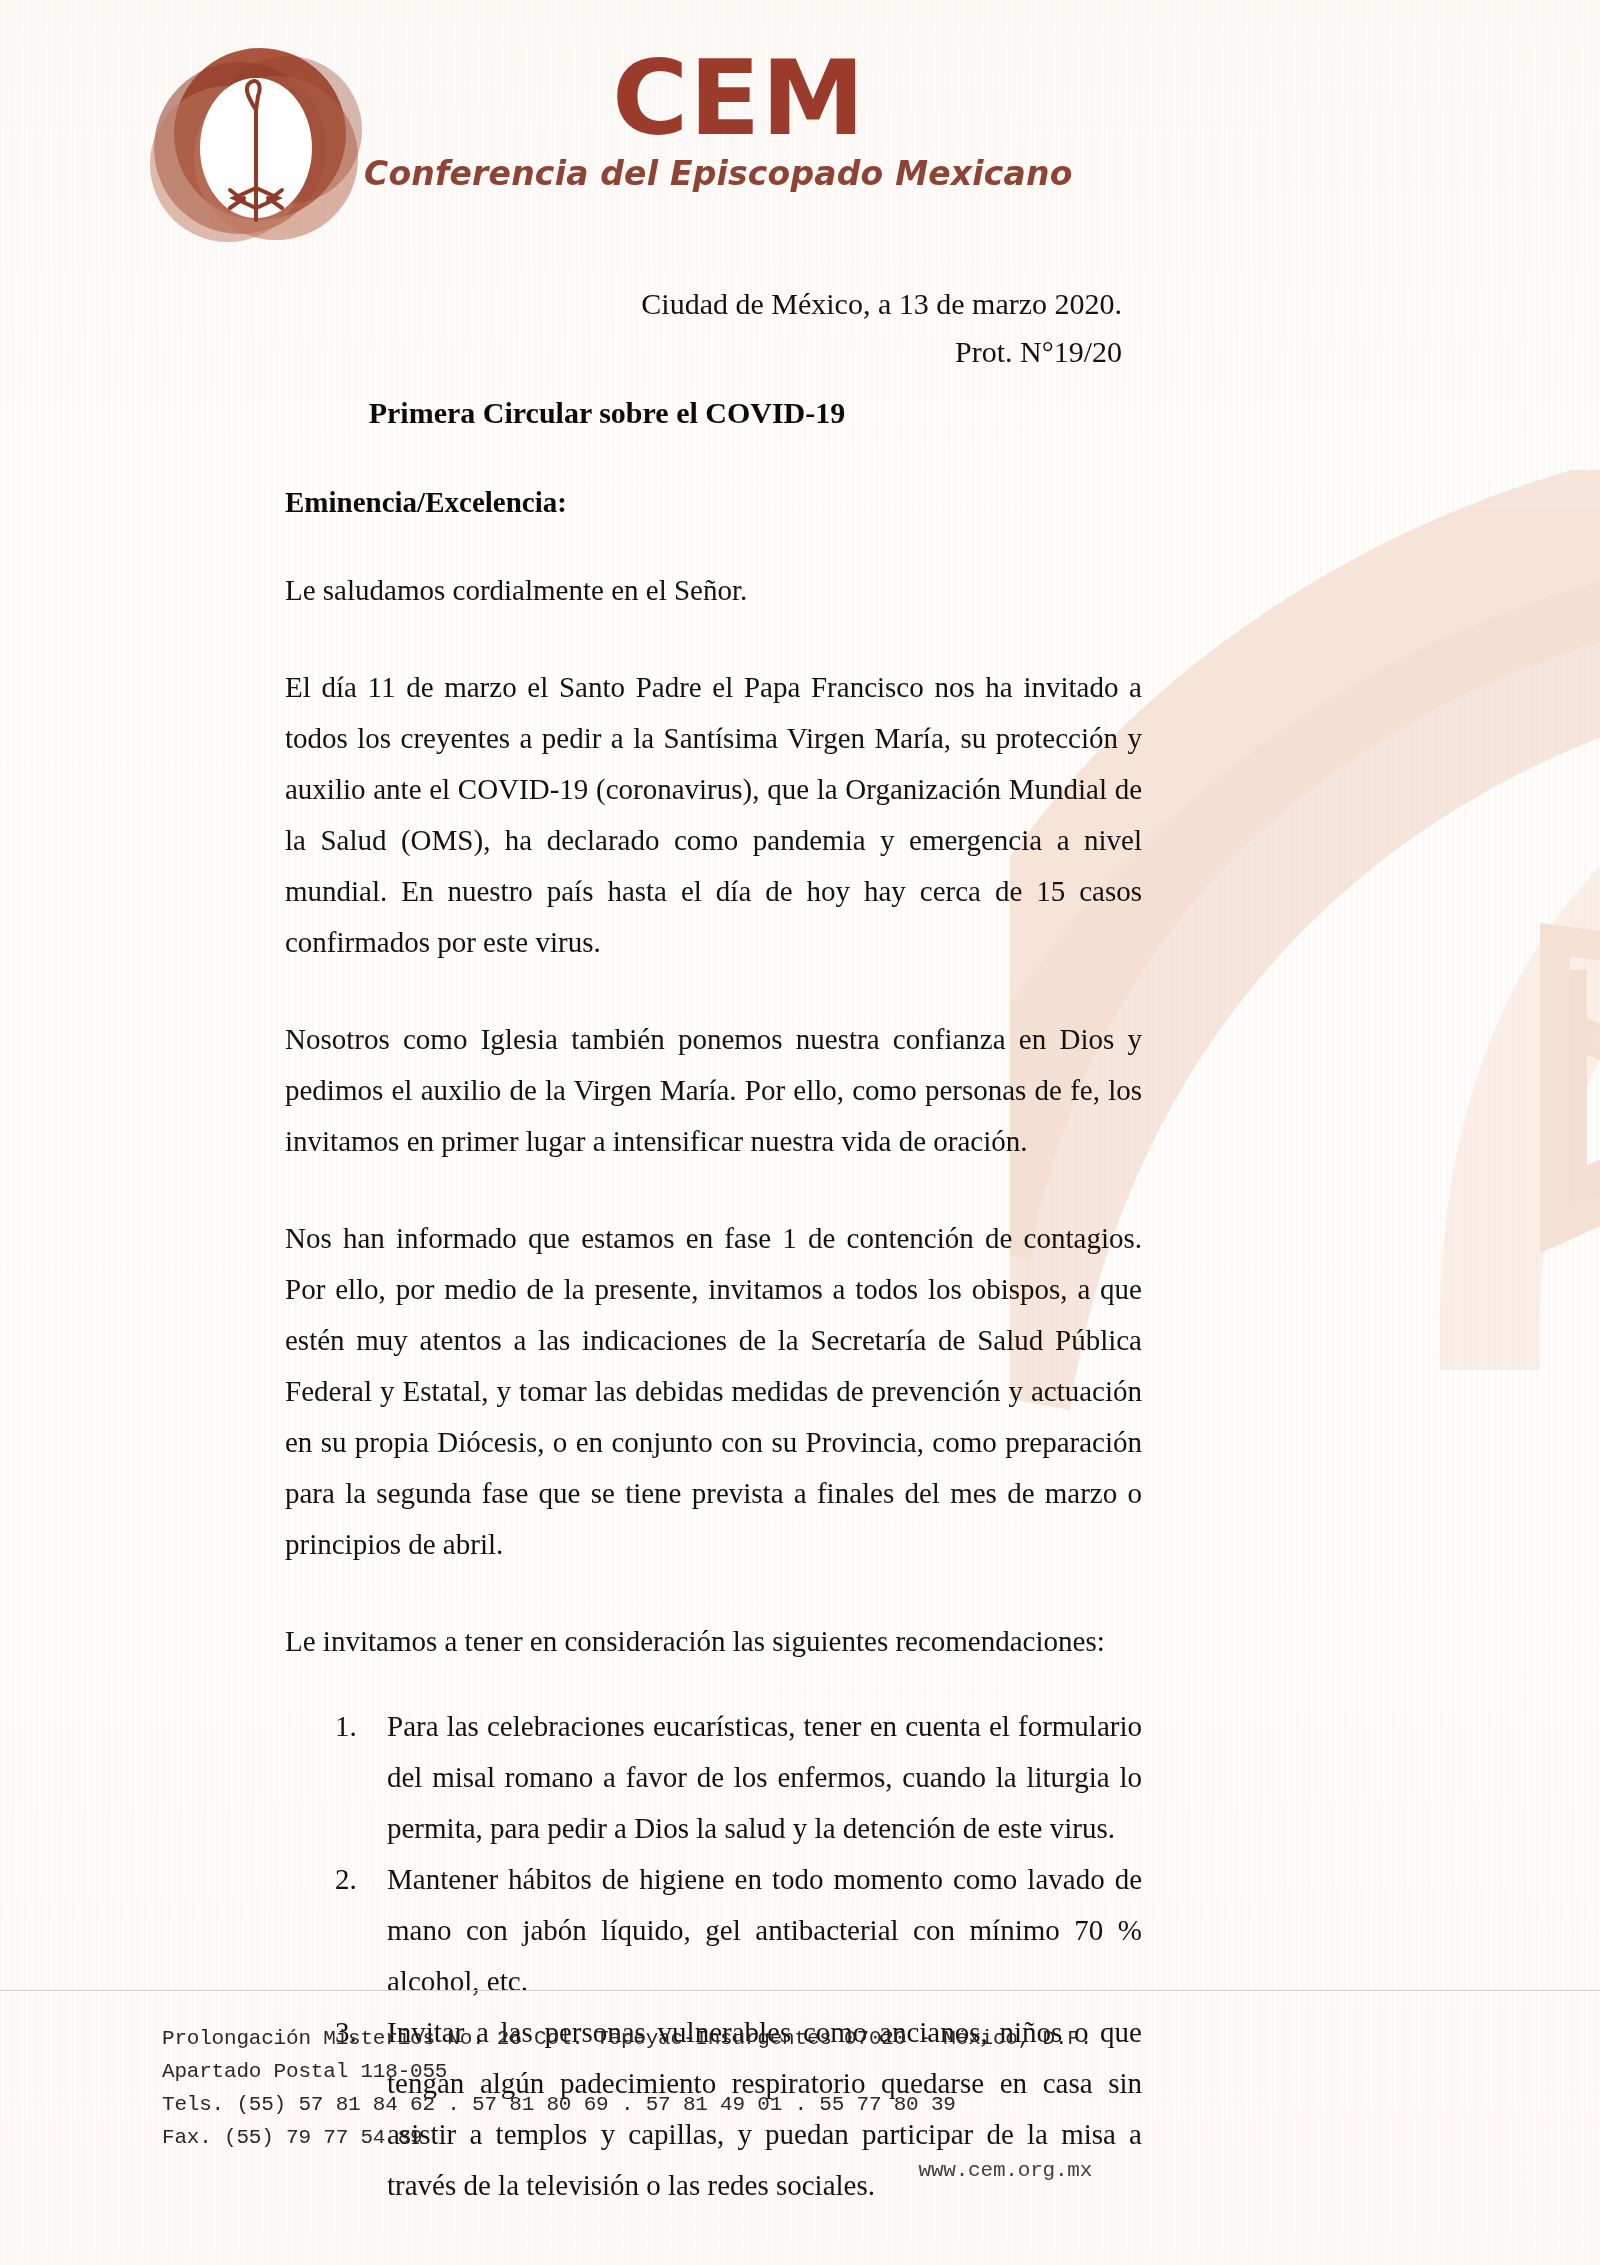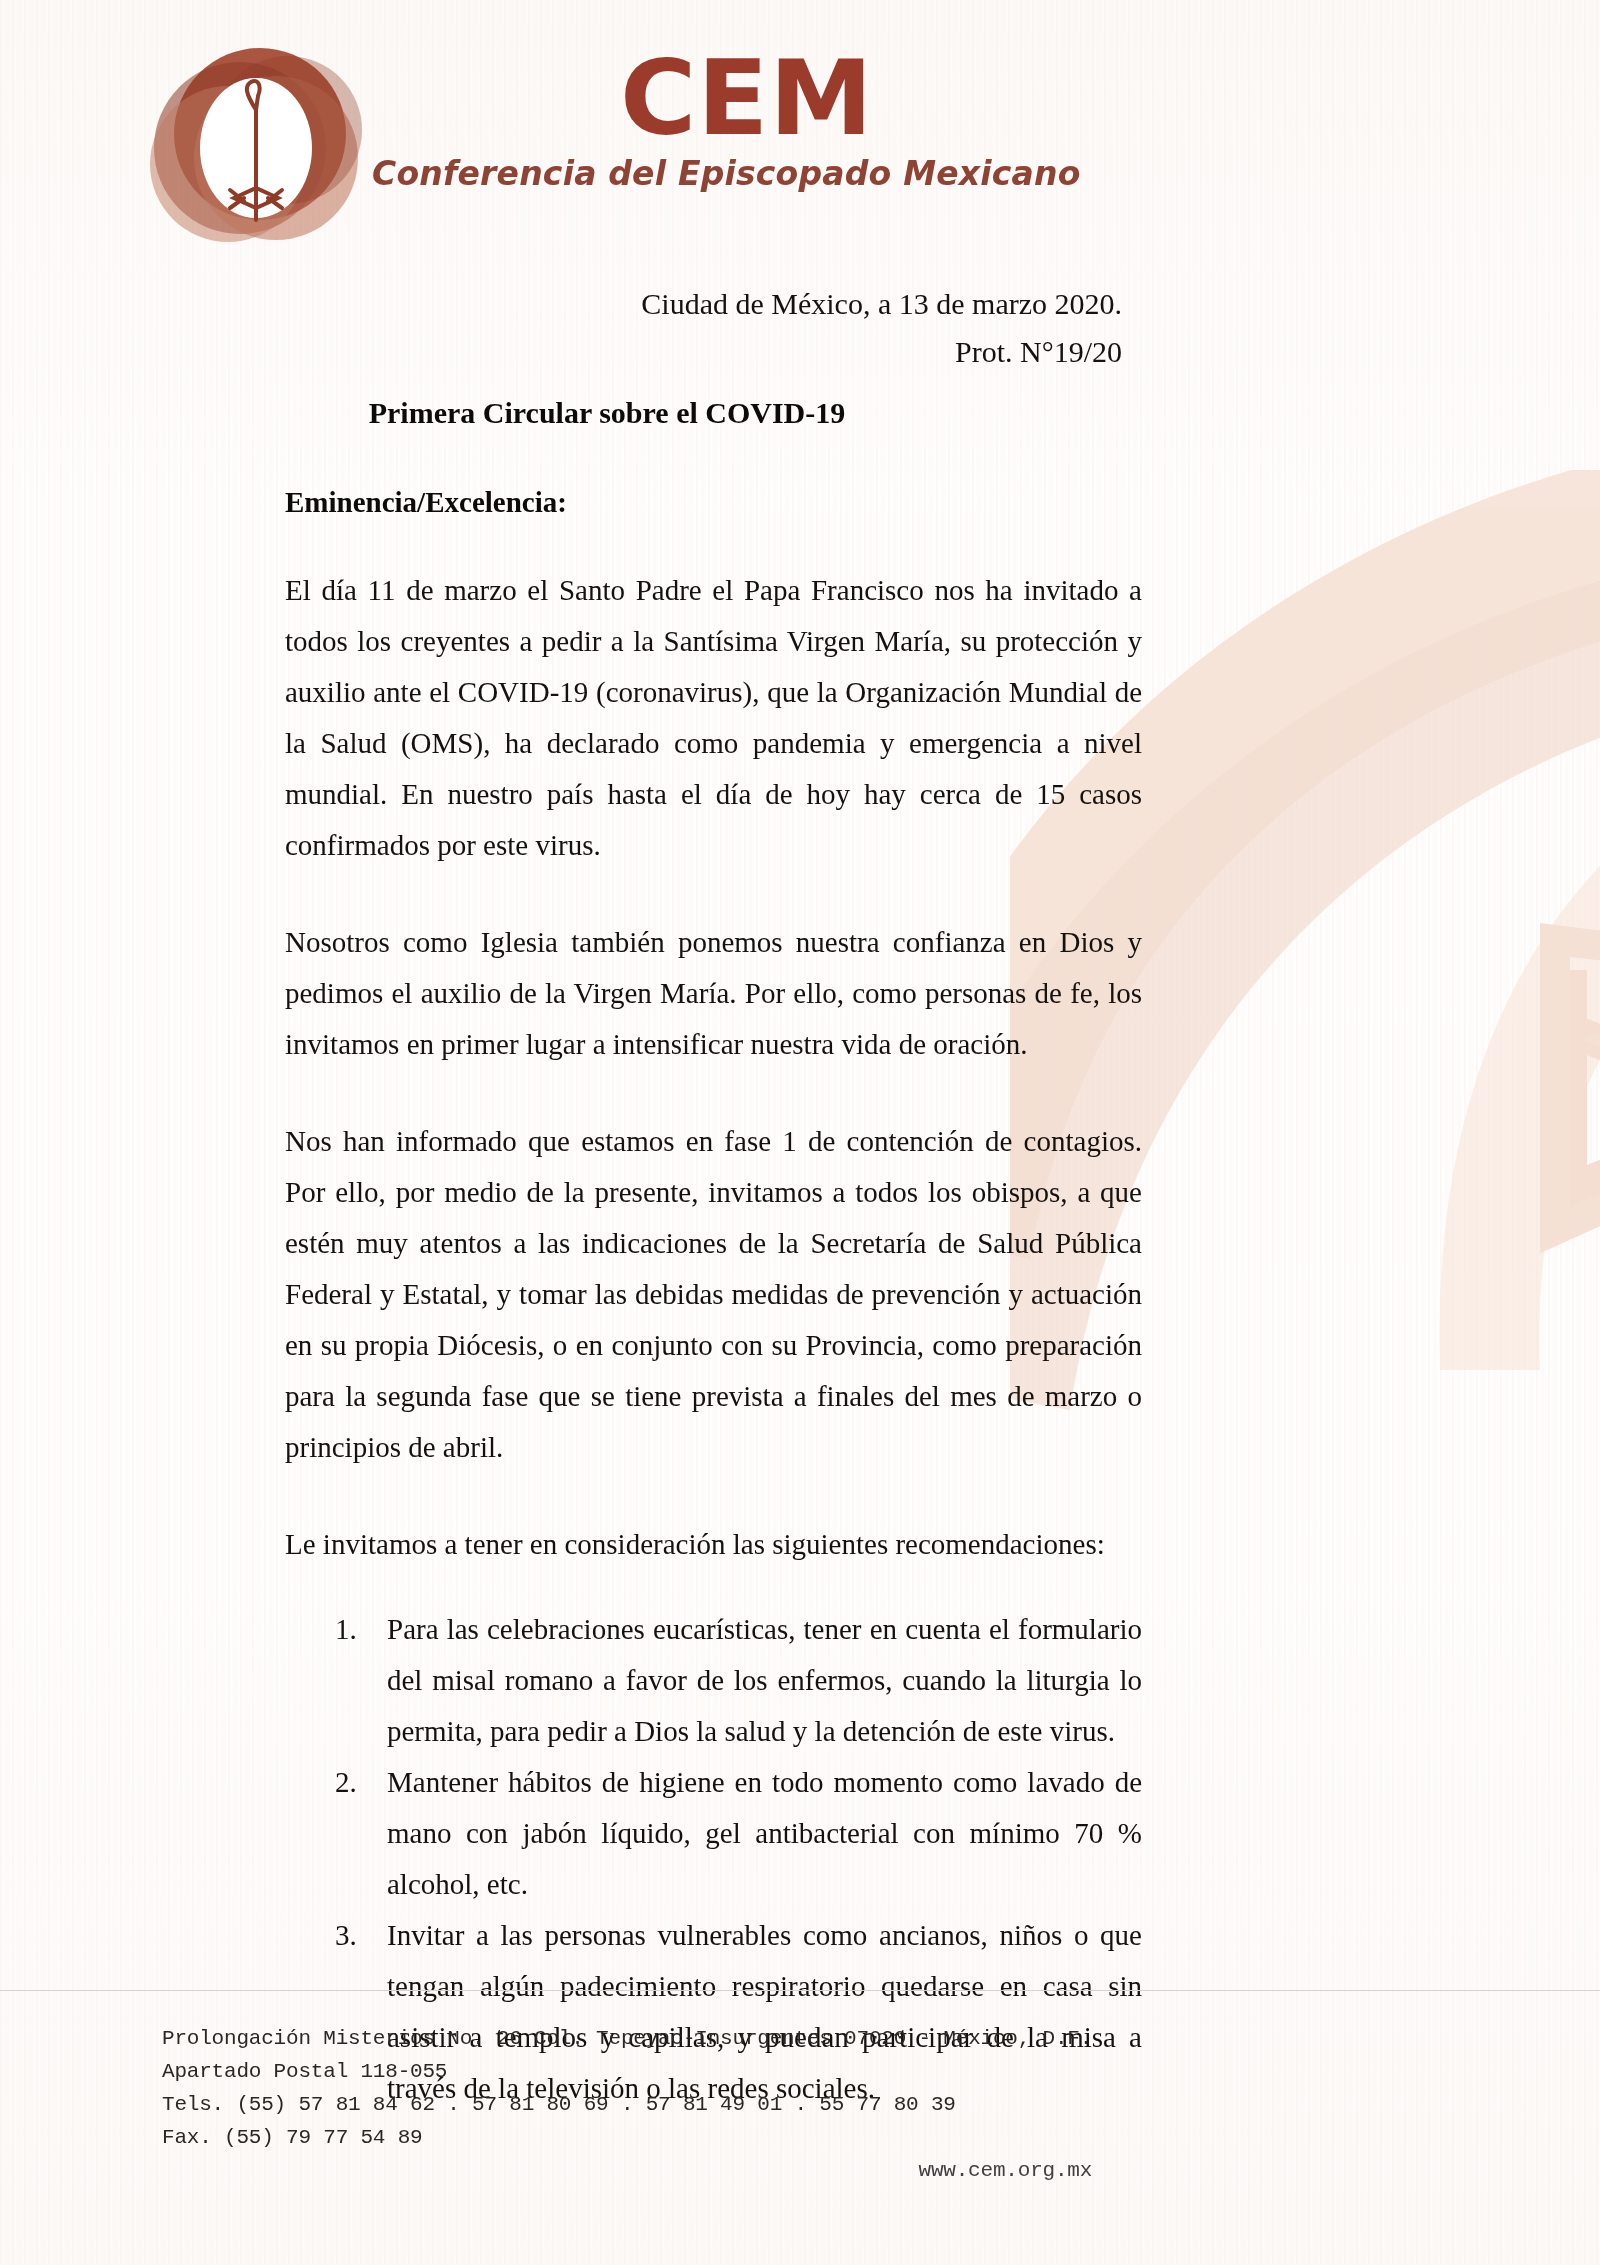--- a/index.html
+++ b/index.html
@@ -65,21 +65,21 @@
   }
   .logo-mark {
     position: absolute;
     left: 148px;
     top: 38px;
     width: 220px;
     height: 215px;
   }
   .brand-block {
     position: absolute;
-    left: 370px;
+    left: 362px;
     top: 48px;
     width: 900px;
   }
   .brand-cem {
     font-family: "DejaVu Sans", sans-serif;
     font-weight: 700;
     font-size: 104px;
     line-height: 100px;
     letter-spacing: 1px;
     color: #9B3B2B;
@@ -263,20 +263,21 @@
 
       <div class="meta">
         <div>Ciudad de México, a 13 de marzo 2020.</div>
         <div>Prot. N°19/20</div>
       </div>
 
       <div class="doc-title">Primera Circular sobre el COVID-19</div>
 
       <div class="salutation">Eminencia/Excelencia:</div>
 
+      <p class="para first">Le saludamos cordialmente en el Señor.</p>
       <p class="para">El día 11 de marzo el Santo Padre el Papa Francisco nos ha invitado a todos los creyentes a pedir a la Santísima Virgen María, su protección y auxilio ante el COVID-19 (coronavirus), que la Organización Mundial de la Salud (OMS), ha declarado como pandemia y emergencia a nivel mundial. En nuestro país hasta el día de hoy hay cerca de 15 casos confirmados por este virus.</p>
       <p class="para">Nosotros como Iglesia también ponemos nuestra confianza en Dios y pedimos el auxilio de la Virgen María. Por ello, como personas de fe, los invitamos en primer lugar a intensificar nuestra vida de oración.</p>
       <p class="para">Nos han informado que estamos en fase 1 de contención de contagios. Por ello, por medio de la presente, invitamos a todos los obispos, a que estén muy atentos a las indicaciones de la Secretaría de Salud Pública Federal y Estatal, y tomar las debidas medidas de prevención y actuación en su propia Diócesis, o en conjunto con su Provincia, como preparación para la segunda fase que se tiene prevista a finales del mes de marzo o principios de abril.</p>
       <p class="para">Le invitamos a tener en consideración las siguientes recomendaciones:</p>
 
       <ol class="recs">
         <li>Para las celebraciones eucarísticas, tener en cuenta el formulario del misal romano a favor de los enfermos, cuando la liturgia lo permita, para pedir a Dios la salud y la detención de este virus.</li>
         <li>Mantener hábitos de higiene en todo momento como lavado de mano con jabón líquido, gel antibacterial con mínimo 70 % alcohol, etc.</li>
         <li>Invitar a las personas vulnerables como ancianos, niños o que tengan algún padecimiento respiratorio quedarse en casa sin asistir a templos y capillas, y puedan participar de la misa a través de la televisión o las redes sociales.</li>
       </ol>

